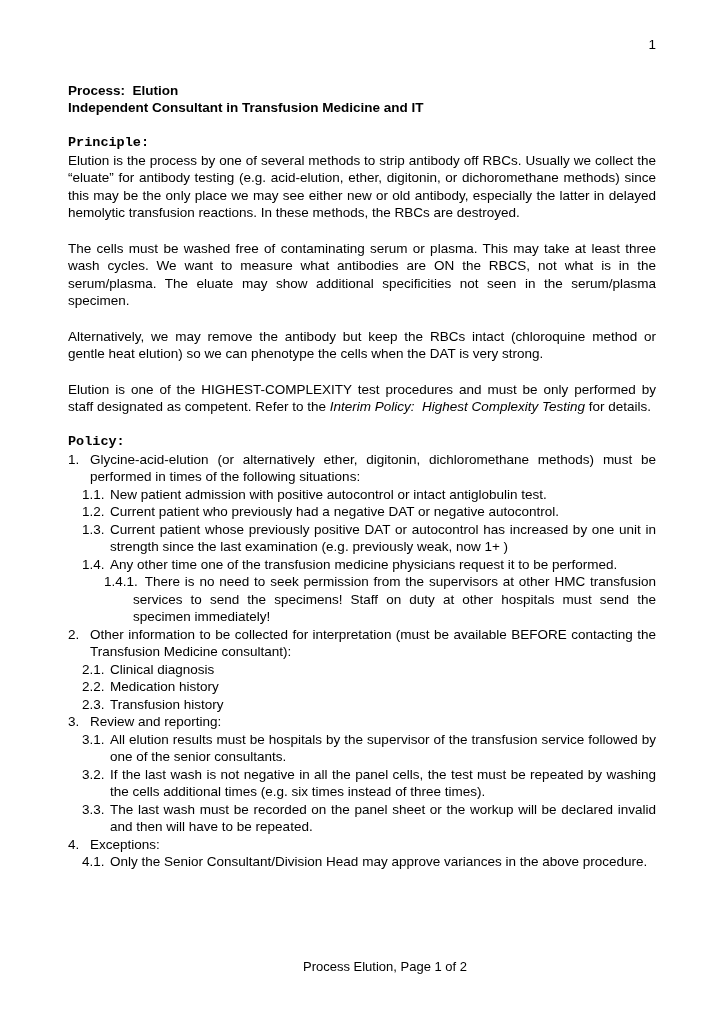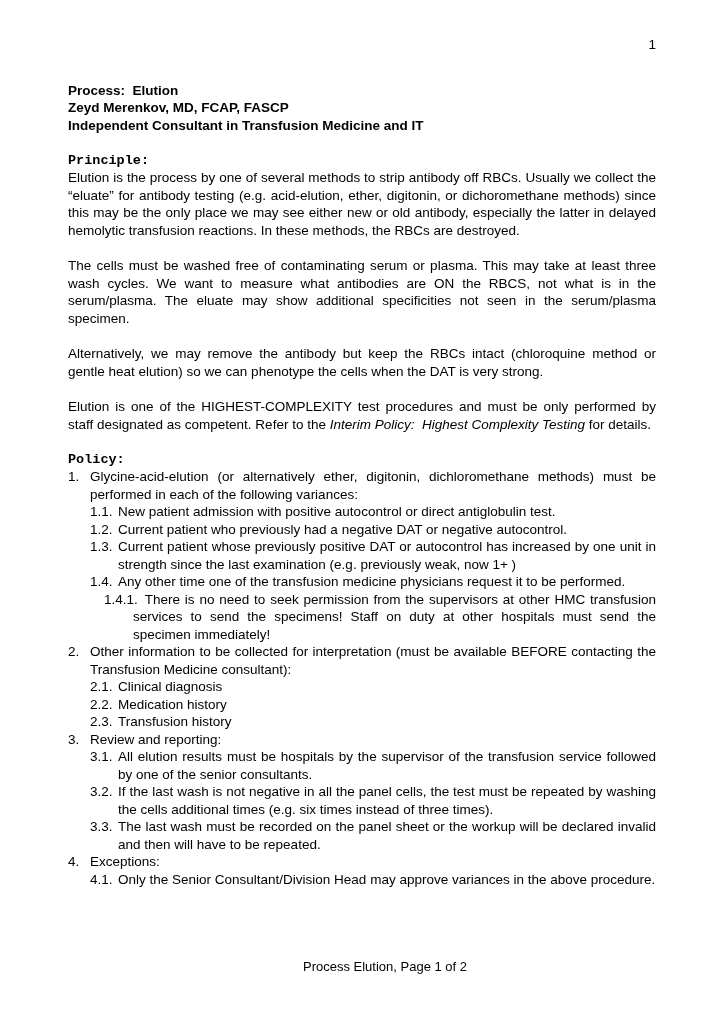--- a/index.html
+++ b/index.html
@@ -43,21 +43,21 @@
   .li {
     position: relative;
     text-align: justify;
   }
   .li .num {
     position: absolute;
     left: 0;
     top: 0;
   }
   .l1 { padding-left: 22px; }
-  .l2 { margin-left: 22px; padding-left: 28px; }
+  .l2 { margin-left: 14px; padding-left: 28px; }
   .l3 {
     margin-left: 36px;
     padding-left: 29px;
     text-indent: -29px;
     font-weight: normal;
   }
   .l3 .num {
     position: static;
     display: inline;
     padding-right: 7px;
@@ -76,36 +76,35 @@
 </style>
 </head>
 <body>
 
 <div class="page">
 
   <div class="pagenum">1</div>
 
   <div class="doc-header">
     <div>Process:&nbsp; Elution</div>
-    <div>Zeyd Merenkov, MD, FCAP, FASCP</div>
     <div>Independent Consultant in Transfusion Medicine and IT</div>
   </div>
 
   <div class="heading">Principle:</div>
 
   <p class="para first">Elution is the process by one of several methods to strip antibody off RBCs.  Usually we collect the “eluate” for antibody testing (e.g. acid-elution, ether, digitonin, or dichoromethane methods) since this may be the only place we may see either new or old antibody, especially the latter in delayed hemolytic transfusion reactions.  In these methods, the RBCs are destroyed.</p>
   <p class="para">The cells must be washed free of contaminating serum or plasma.  This may take at least three wash cycles.  We want to measure what antibodies are ON the RBCS, not what is in the serum/plasma.  The eluate may show additional specificities not seen in the serum/plasma specimen.</p>
   <p class="para">Alternatively, we may remove the antibody but keep the RBCs intact (chloroquine method or gentle heat elution) so we can phenotype the cells when the DAT is very strong.</p>
   <p class="para"><span>Elution is one of the HIGHEST-COMPLEXITY test procedures and must be only performed by staff designated as competent.  Refer to the </span><em>Interim Policy:&nbsp; Highest Complexity Testing</em><span> for details.</span></p>
 
   <div class="heading">Policy:</div>
 
   <div class="list">
-    <div class="li l1"><span class="num">1.</span><span class="txt">Glycine-acid-elution (or alternatively ether, digitonin, dichloromethane methods) must be performed in each of the following variances:</span></div>
-    <div class="li l2"><span class="num">1.1.</span><span class="txt">New patient admission with positive autocontrol or direct antiglobulin test.</span></div>
+    <div class="li l1"><span class="num">1.</span><span class="txt">Glycine-acid-elution (or alternatively ether, digitonin, dichloromethane methods) must be performed in times of the following situations:</span></div>
+    <div class="li l2"><span class="num">1.1.</span><span class="txt">New patient admission with positive autocontrol or intact antiglobulin test.</span></div>
     <div class="li l2"><span class="num">1.2.</span><span class="txt">Current patient who previously had a negative DAT or negative autocontrol.</span></div>
     <div class="li l2"><span class="num">1.3.</span><span class="txt">Current patient whose previously positive DAT or autocontrol has increased by one unit in strength since the last examination (e.g. previously weak, now 1+ )</span></div>
     <div class="li l2"><span class="num">1.4.</span><span class="txt">Any other time one of the transfusion medicine physicians request it to be performed.</span></div>
     <div class="li l3"><span class="num">1.4.1.</span><span class="txt">There is no need to seek permission from the supervisors at other HMC transfusion services to send the specimens!  Staff on duty at other hospitals must send the specimen immediately!</span></div>
     <div class="li l1"><span class="num">2.</span><span class="txt">Other information to be collected for interpretation (must be available BEFORE contacting the Transfusion Medicine consultant):</span></div>
     <div class="li l2"><span class="num">2.1.</span><span class="txt">Clinical diagnosis</span></div>
     <div class="li l2"><span class="num">2.2.</span><span class="txt">Medication history</span></div>
     <div class="li l2"><span class="num">2.3.</span><span class="txt">Transfusion history</span></div>
     <div class="li l1"><span class="num">3.</span><span class="txt">Review and reporting:</span></div>
     <div class="li l2"><span class="num">3.1.</span><span class="txt">All elution results must be hospitals by the supervisor of the transfusion service followed by one of the senior consultants.</span></div>

